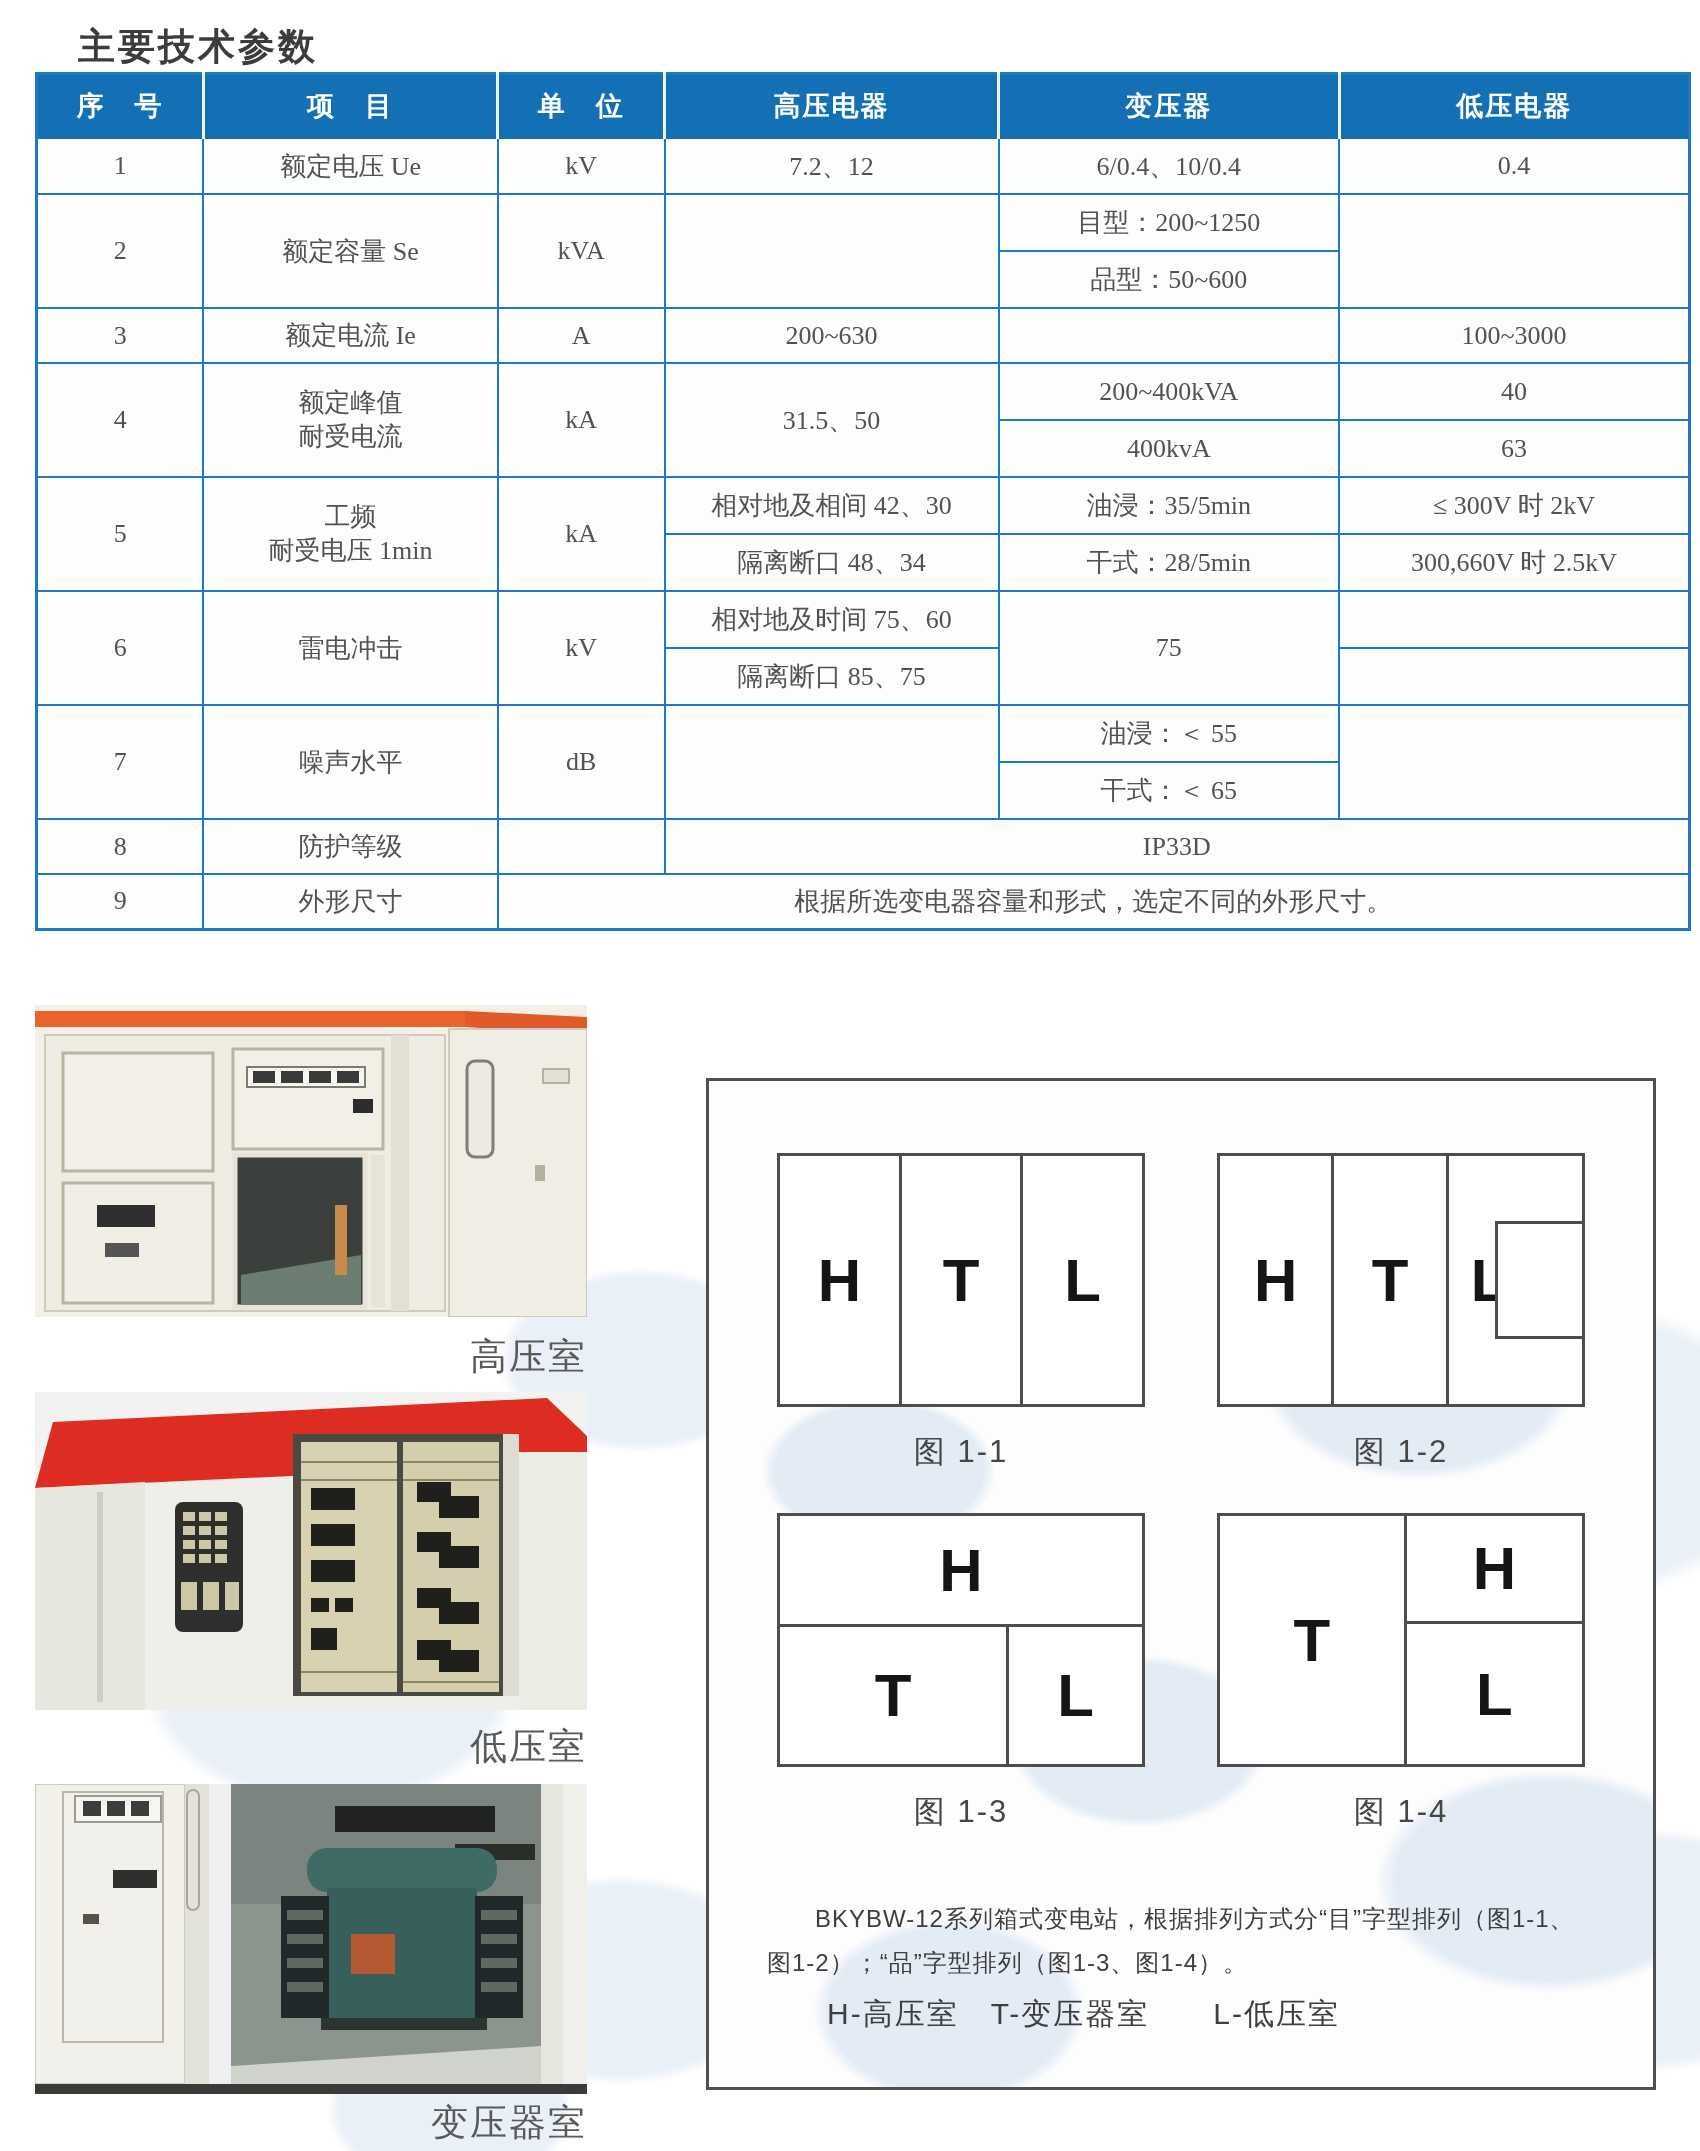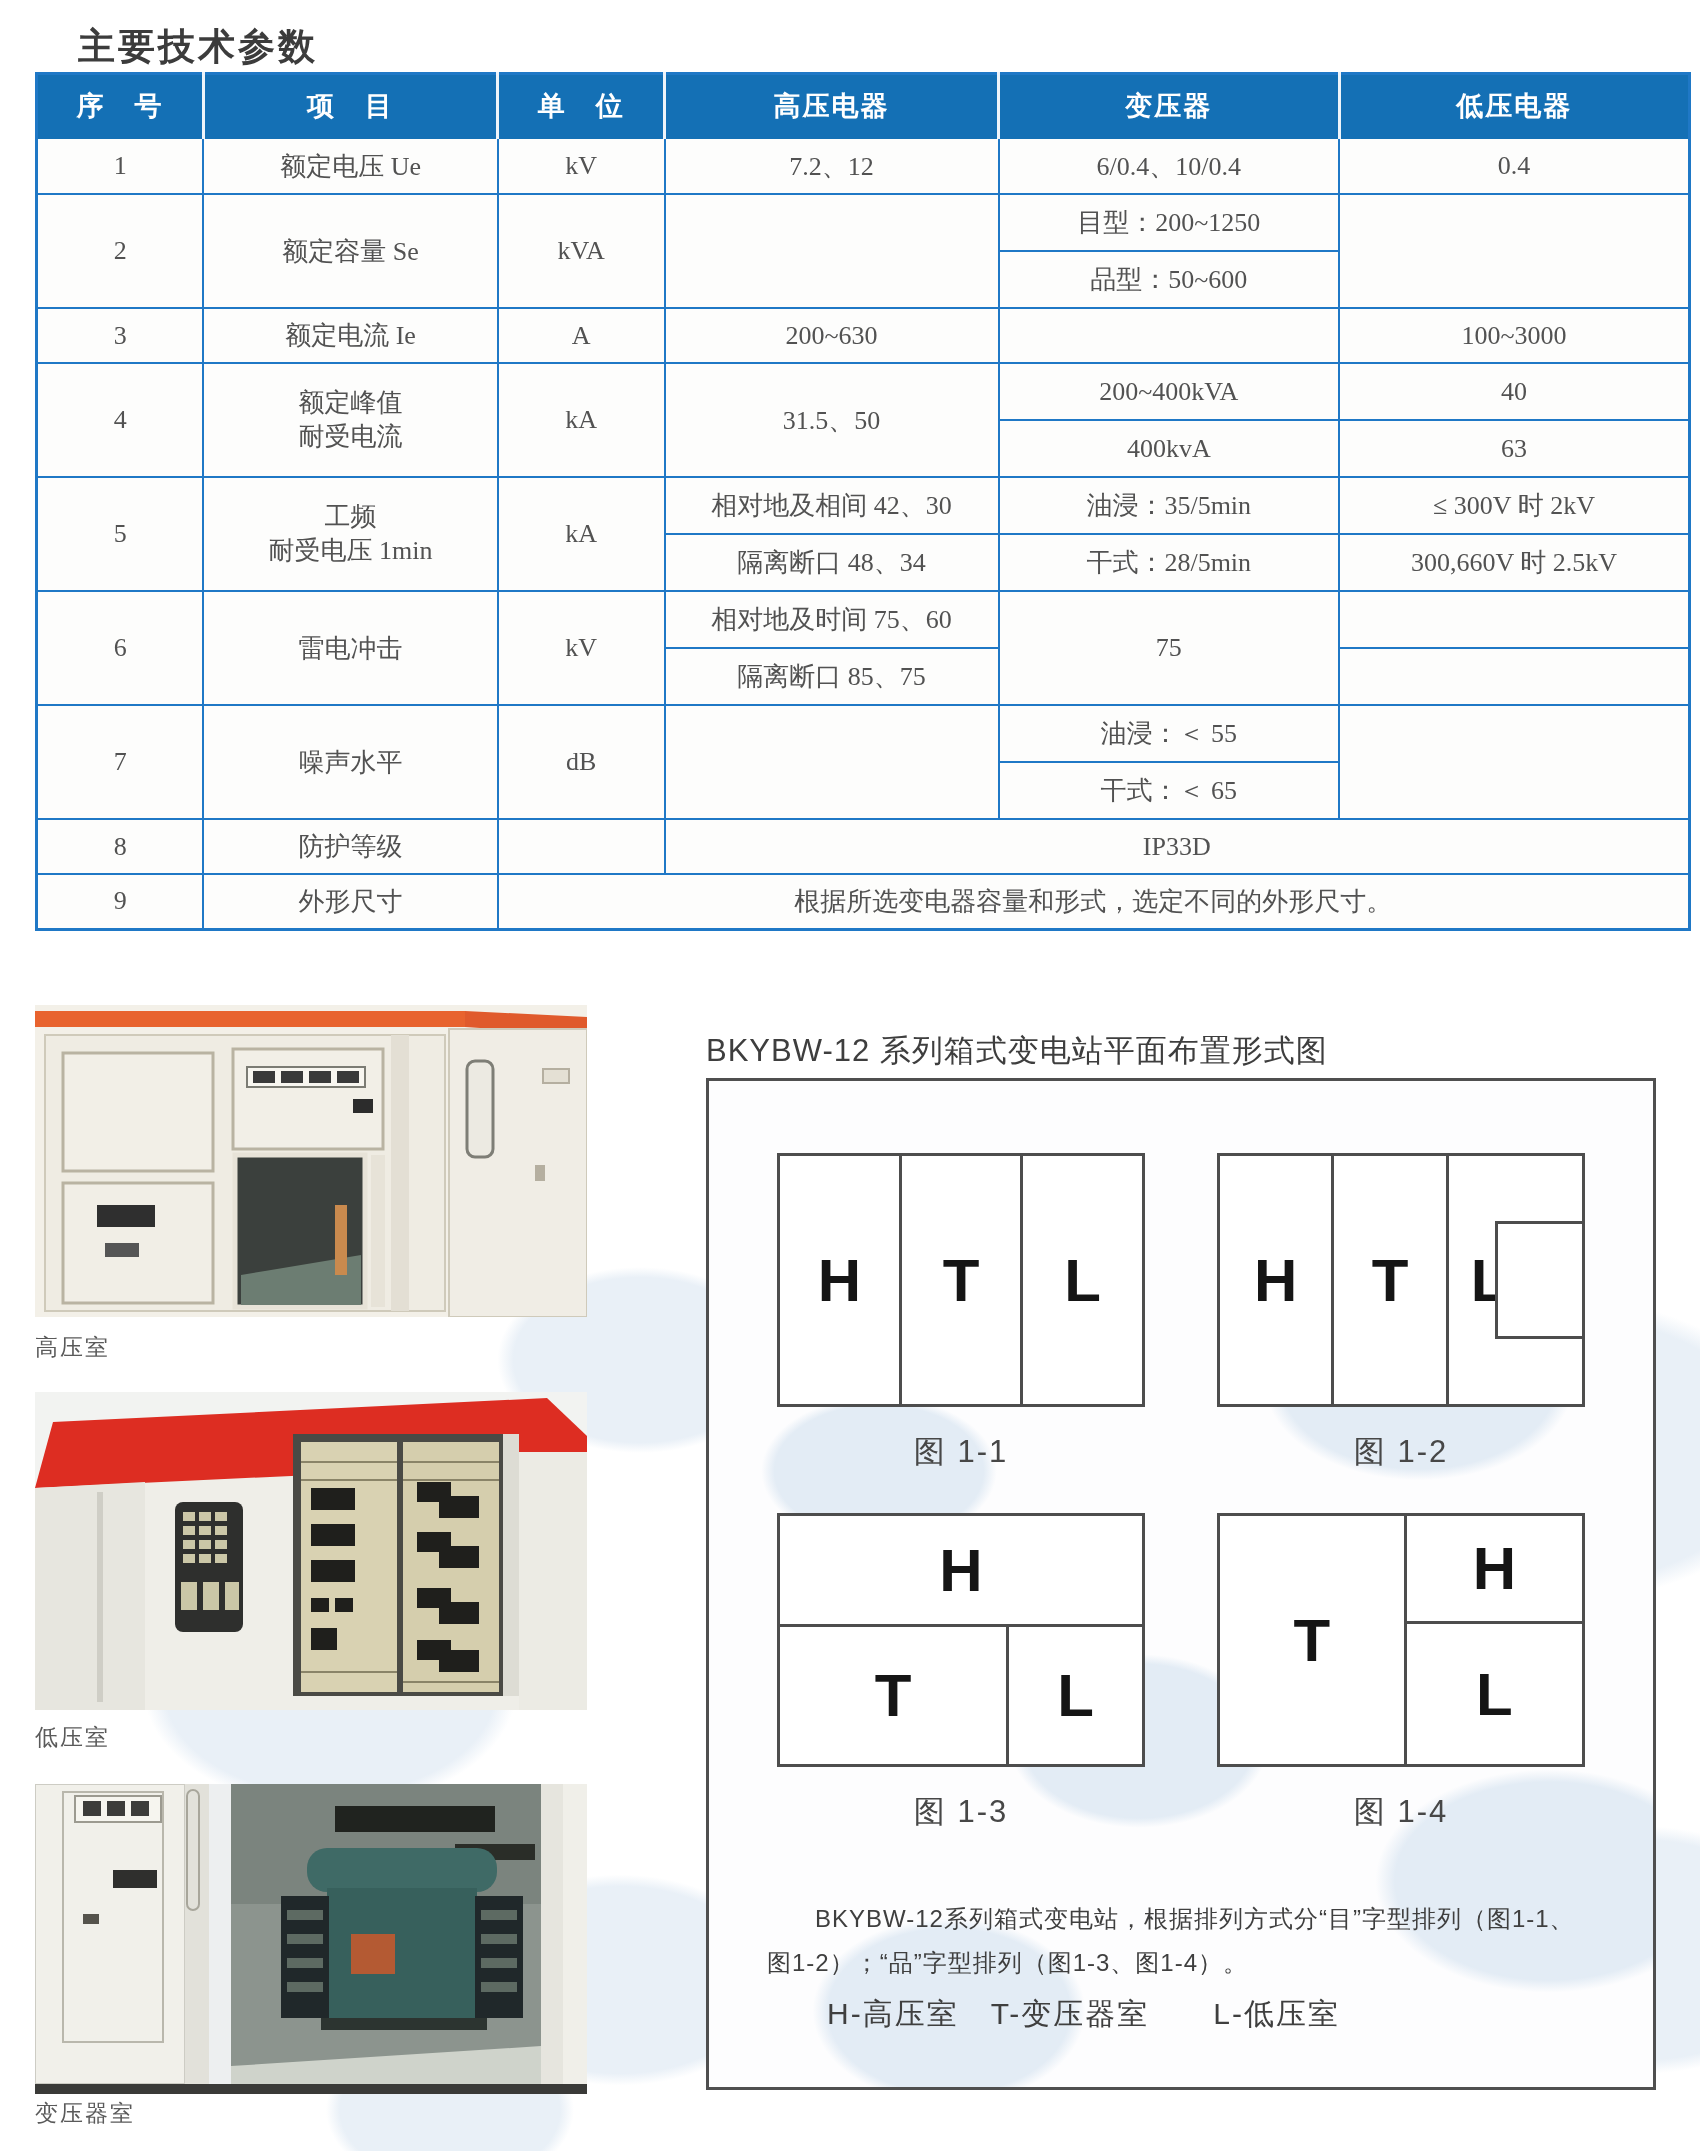--- a/index.html
+++ b/index.html
@@ -24,22 +24,22 @@
              padding:2px 6px;overflow:hidden;}
   table.spec thead th{background:#1470b5;color:#ffffff;border:2px solid #1470b5;
              font-family:"Liberation Sans","DejaVu Sans",sans-serif;font-weight:bold;font-size:27px;height:58px;letter-spacing:2px;}
   table.spec thead th + th{border-left:3px solid #eef4fa;}
   tr.h1x{height:56px;} tr.h2x{height:57px;} tr.h3x{height:55px;}
   .two-line div{line-height:1.3;text-align:center;}
 
   
   .photo{position:absolute;left:35px;}
   .photo svg{display:block;}
-  .photo-caption{position:absolute;left:35px;width:552px;text-align:left;
-                 font-size:23px;color:#5a5a5a;letter-spacing:2px;}
+  .photo-caption{position:absolute;left:35px;width:552px;text-align:right;
+                 font-size:37px;color:#5a5a5a;letter-spacing:2px;}
 
   
   .diagram-title{position:absolute;left:706px;top:1030px;font-size:31px;color:#3e3e3e;letter-spacing:1px;}
   .diagram-box{position:absolute;left:706px;top:1078px;width:944px;height:1006px;
       border:3px solid #4f4f4f;
       background:
         radial-gradient(190px 120px at 170px 390px,#e3ecf5 0 55%,rgba(227,236,245,0) 62%),
         radial-gradient(250px 160px at 710px 300px,#e3ecf5 0 55%,rgba(227,236,245,0) 62%),
         radial-gradient(210px 140px at 430px 660px,#e3ecf5 0 55%,rgba(227,236,245,0) 62%),
         radial-gradient(280px 180px at 840px 800px,#e3ecf5 0 55%,rgba(227,236,245,0) 62%),
@@ -318,21 +318,20 @@
       </g>
       <rect x="286" y="234" width="166" height="12" fill="#2c3430"></rect>
       <polygon points="196,282 506,262 506,300 196,300" fill="#cfd3cb"></polygon>
       <rect x="506" y="0" width="22" height="300" fill="#e6e5de"></rect>
       <rect x="528" y="0" width="24" height="310" fill="#f0efe9"></rect>
       <rect x="0" y="300" width="552" height="10" fill="#3a3a38"></rect>
     </svg>
   </div>
   <div class="photo-caption" style="top:2098px">变压器室</div>
 
-  <div class="diagram-title">BKYBW-12 系列箱式变电站平面布置形式图</div>
 
   <div class="diagram-box">
     <div class="fig-row first">
       <div class="fig-block">
         <div class="fig-rect">
           <div class="fig-cell">H</div>
           <div class="fig-cell">T</div>
           <div class="fig-cell">L</div>
         </div>
         <div class="fig-caption">图 1-1</div>

